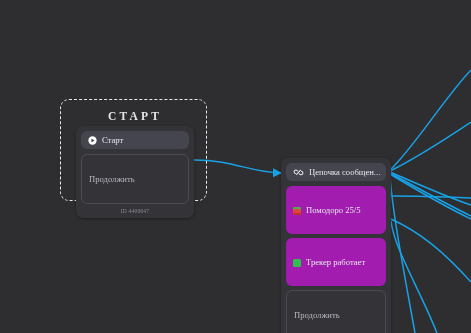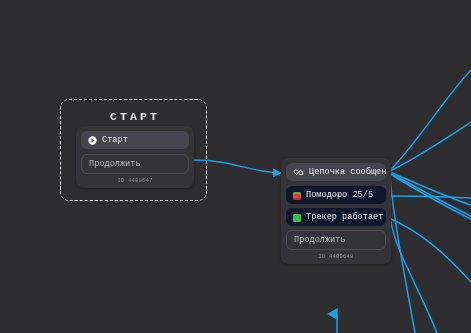--- a/index.html
+++ b/index.html
@@ -6,21 +6,21 @@
     margin: 0;
     padding: 0;
     background: #2e2e30;
   }
   #canvas {
     position: relative;
     width: 471px;
     height: 333px;
     background: #2e2e30;
     overflow: hidden;
-    font-family: Liberation Mono, monospace;
+    font-family: Liberation Serif, serif;
     -webkit-font-smoothing: antialiased;
   }
   #edges {
     position: absolute;
     left: 0;
     top: 0;
     width: 471px;
     height: 333px;
     pointer-events: none;
   }
@@ -75,28 +75,28 @@
     display: flex;
     flex-direction: column;
     gap: 4px;
   }
   .row {
     position: relative;
     display: flex;
     align-items: flex-end;
     gap: 5px;
     border-radius: 6px;
-    padding: 4px 7px;
+    padding: 19px 7px;
     font-size: 8.6px;
     white-space: nowrap;
     overflow: hidden;
     box-sizing: border-box;
   }
   .row.filled {
-    background: #0f172a;
+    background: #a21caf;
     color: #e8e8ec;
   }
   .row.outline {
     background: transparent;
     border: 1px solid #4b4b55;
     color: #b9b9c2;
   }
   .node-id {
     text-align: center;
     color: #8e8e99;

